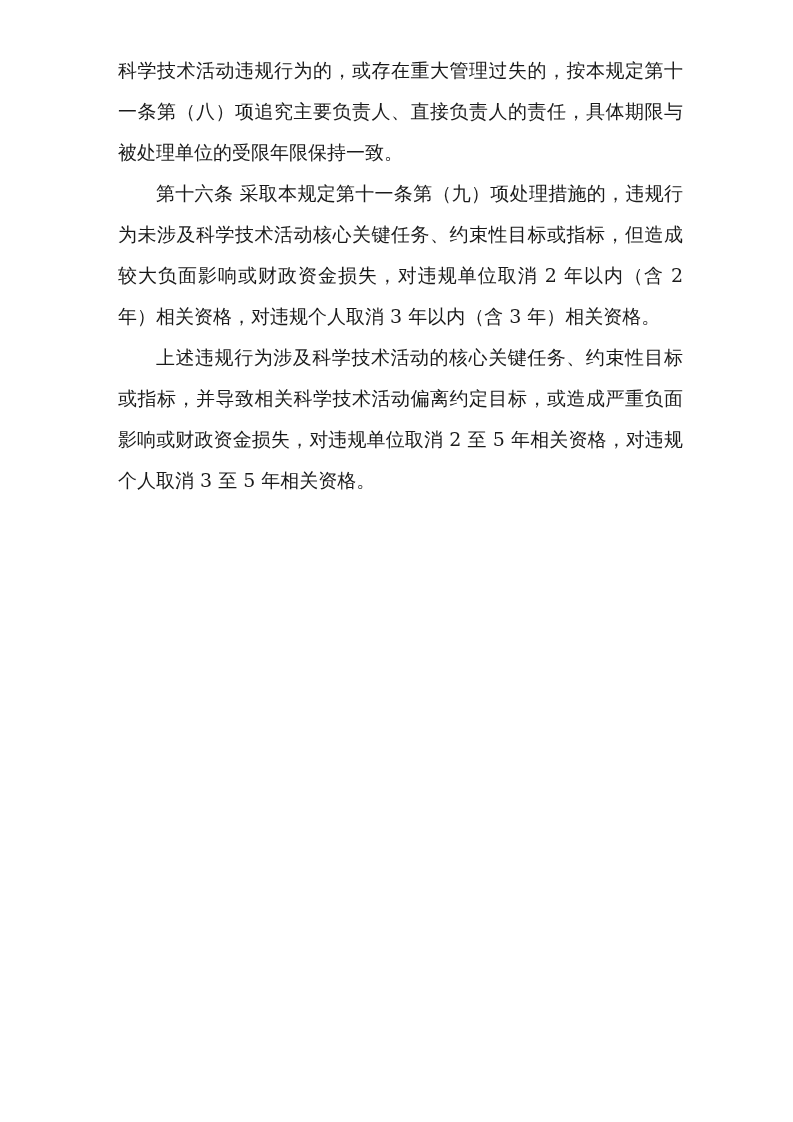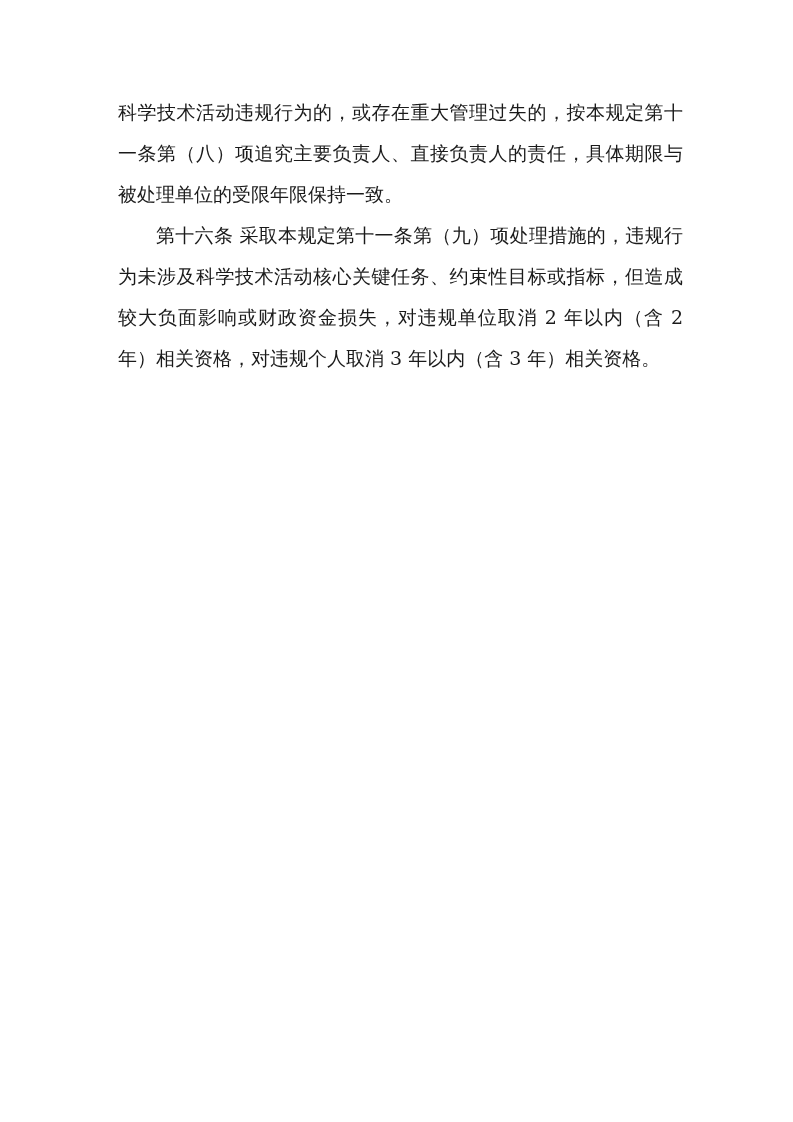--- a/index.html
+++ b/index.html
@@ -10,21 +10,21 @@
   body {
     width: 793px;
     height: 1122px;
     overflow: hidden;
   }
   .page {
     box-sizing: border-box;
     width: 793px;
     height: 1122px;
     background: #ffffff;
-    padding: 92px 110px 0 118px;
+    padding: 50px 110px 0 118px;
   }
   .text-block {
     width: 100%;
   }
   .para {
     margin: 0;
     padding: 0;
     font-family: "DejaVu Serif", "Liberation Serif", serif;
     font-size: 19px;
     line-height: 41px;
@@ -37,14 +37,15 @@
     text-indent: 0;
   }
 </style>
 </head>
 <body>
 
 <div class="page">
   <div class="text-block" id="paragraph-container">
       <p class="para no-indent">科学技术活动违规行为的，或存在重大管理过失的，按本规定第十一条第（八）项追究主要负责人、直接负责人的责任，具体期限与被处理单位的受限年限保持一致。</p>
       <p class="para">第十六条 采取本规定第十一条第（九）项处理措施的，违规行为未涉及科学技术活动核心关键任务、约束性目标或指标，但造成较大负面影响或财政资金损失，对违规单位取消 2 年以内（含 2 年）相关资格，对违规个人取消 3 年以内（含 3 年）相关资格。</p>
+      <p class="para">上述违规行为涉及科学技术活动的核心关键任务、约束性目标或指标，并导致相关科学技术活动偏离约定目标，或造成严重负面影响或财政资金损失，对违规单位取消 2 至 5 年相关资格，对违规个人取消 3 至 5 年相关资格。</p>
     </div>
 </div>
 
 </body></html>

